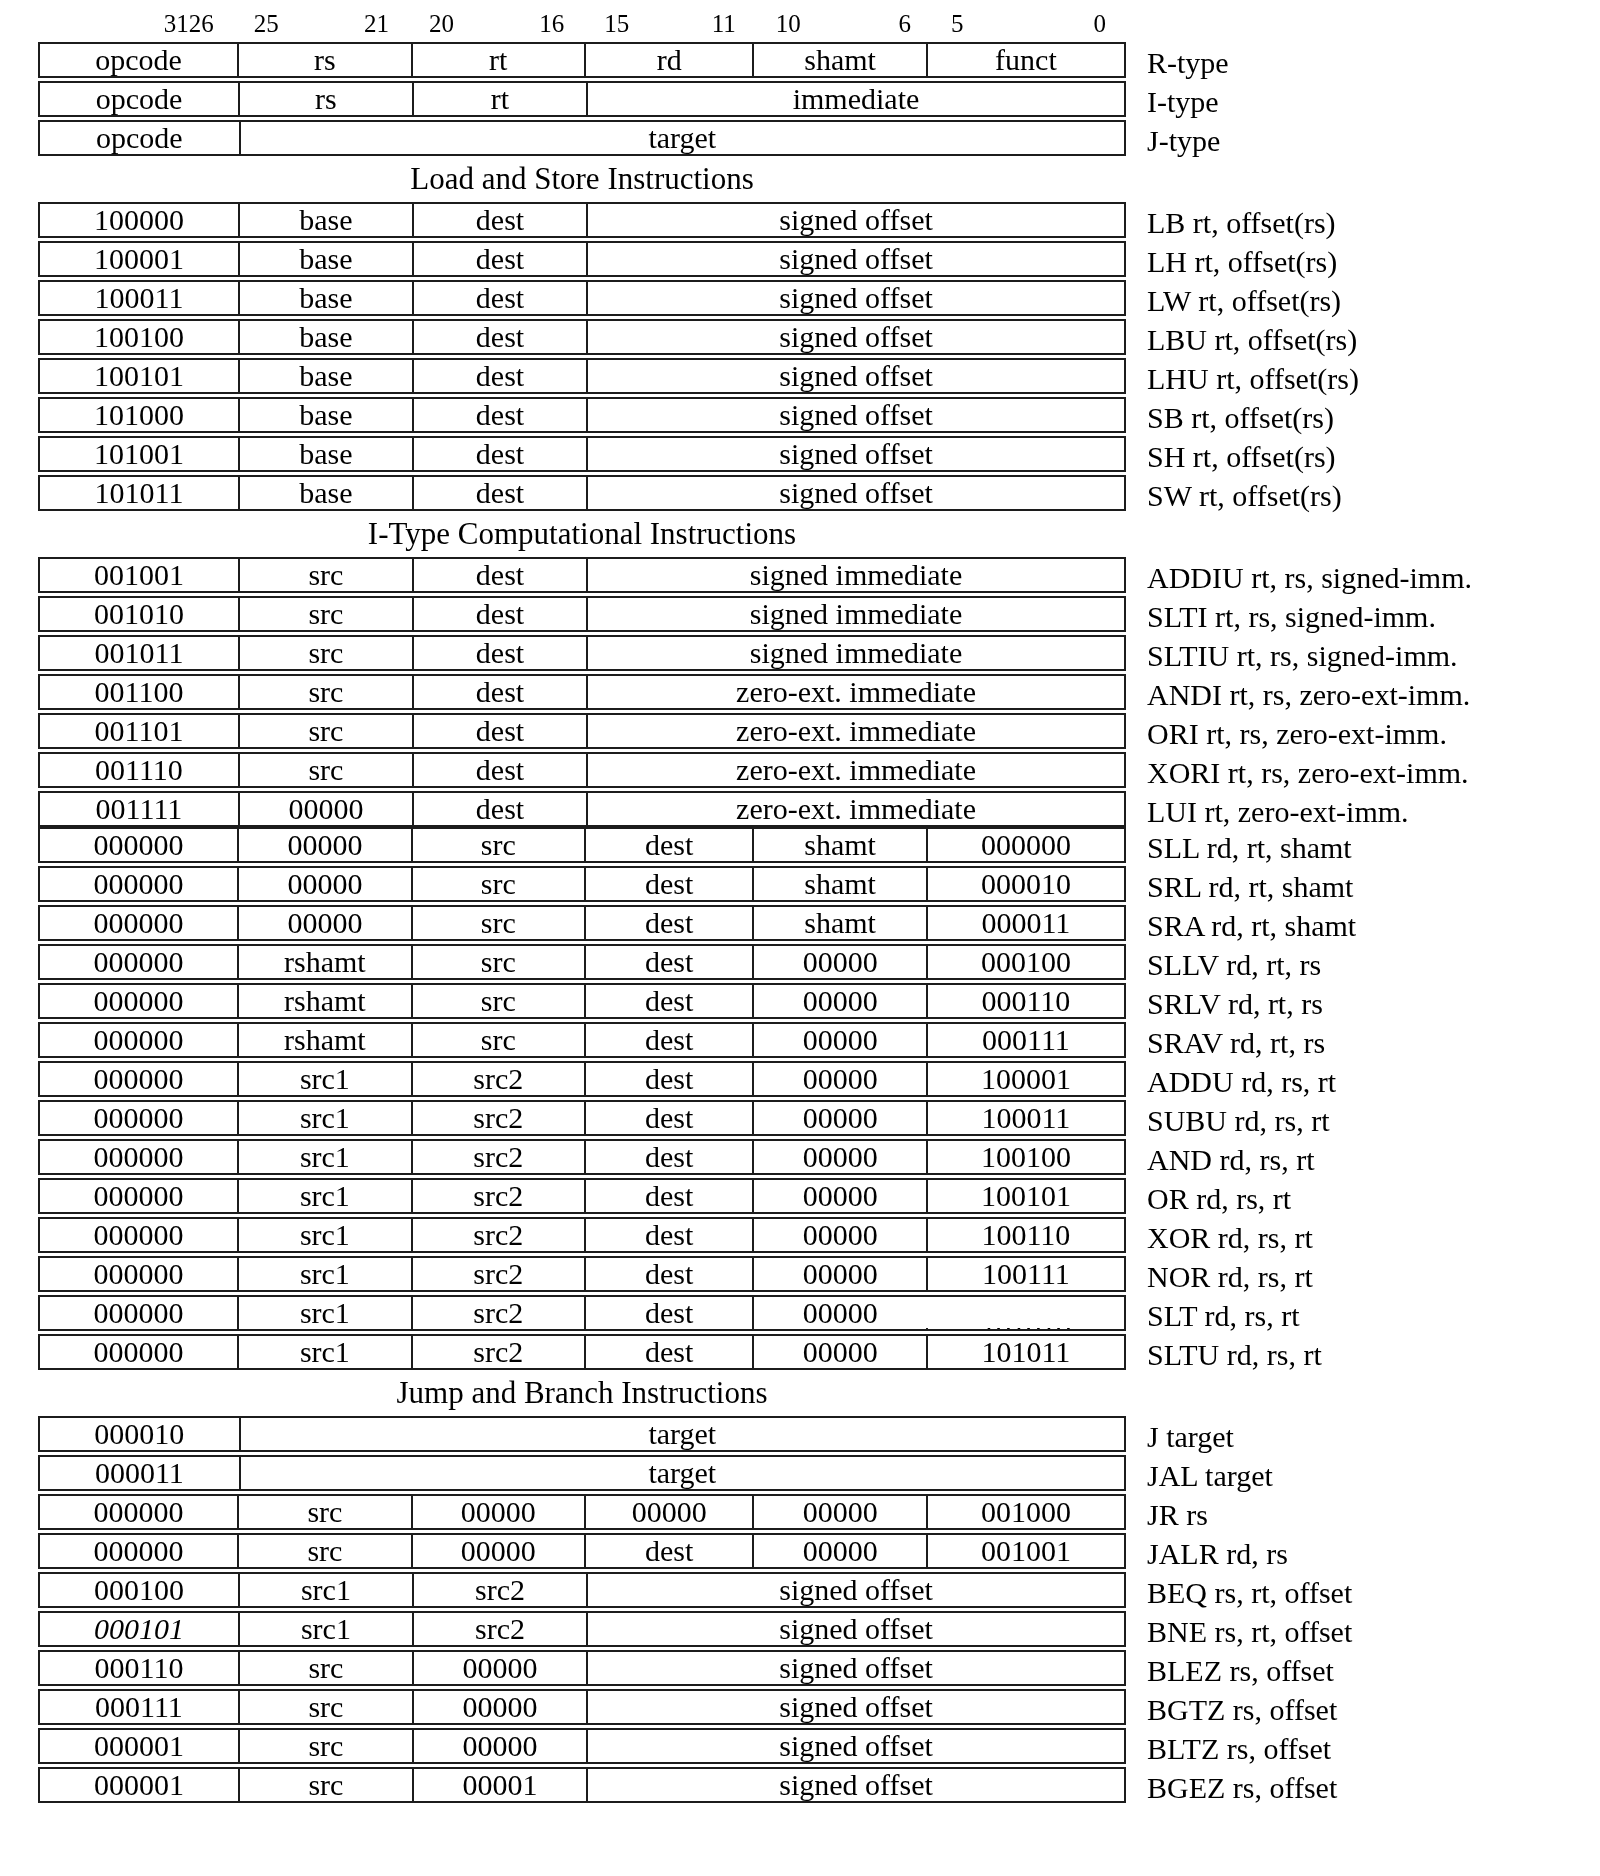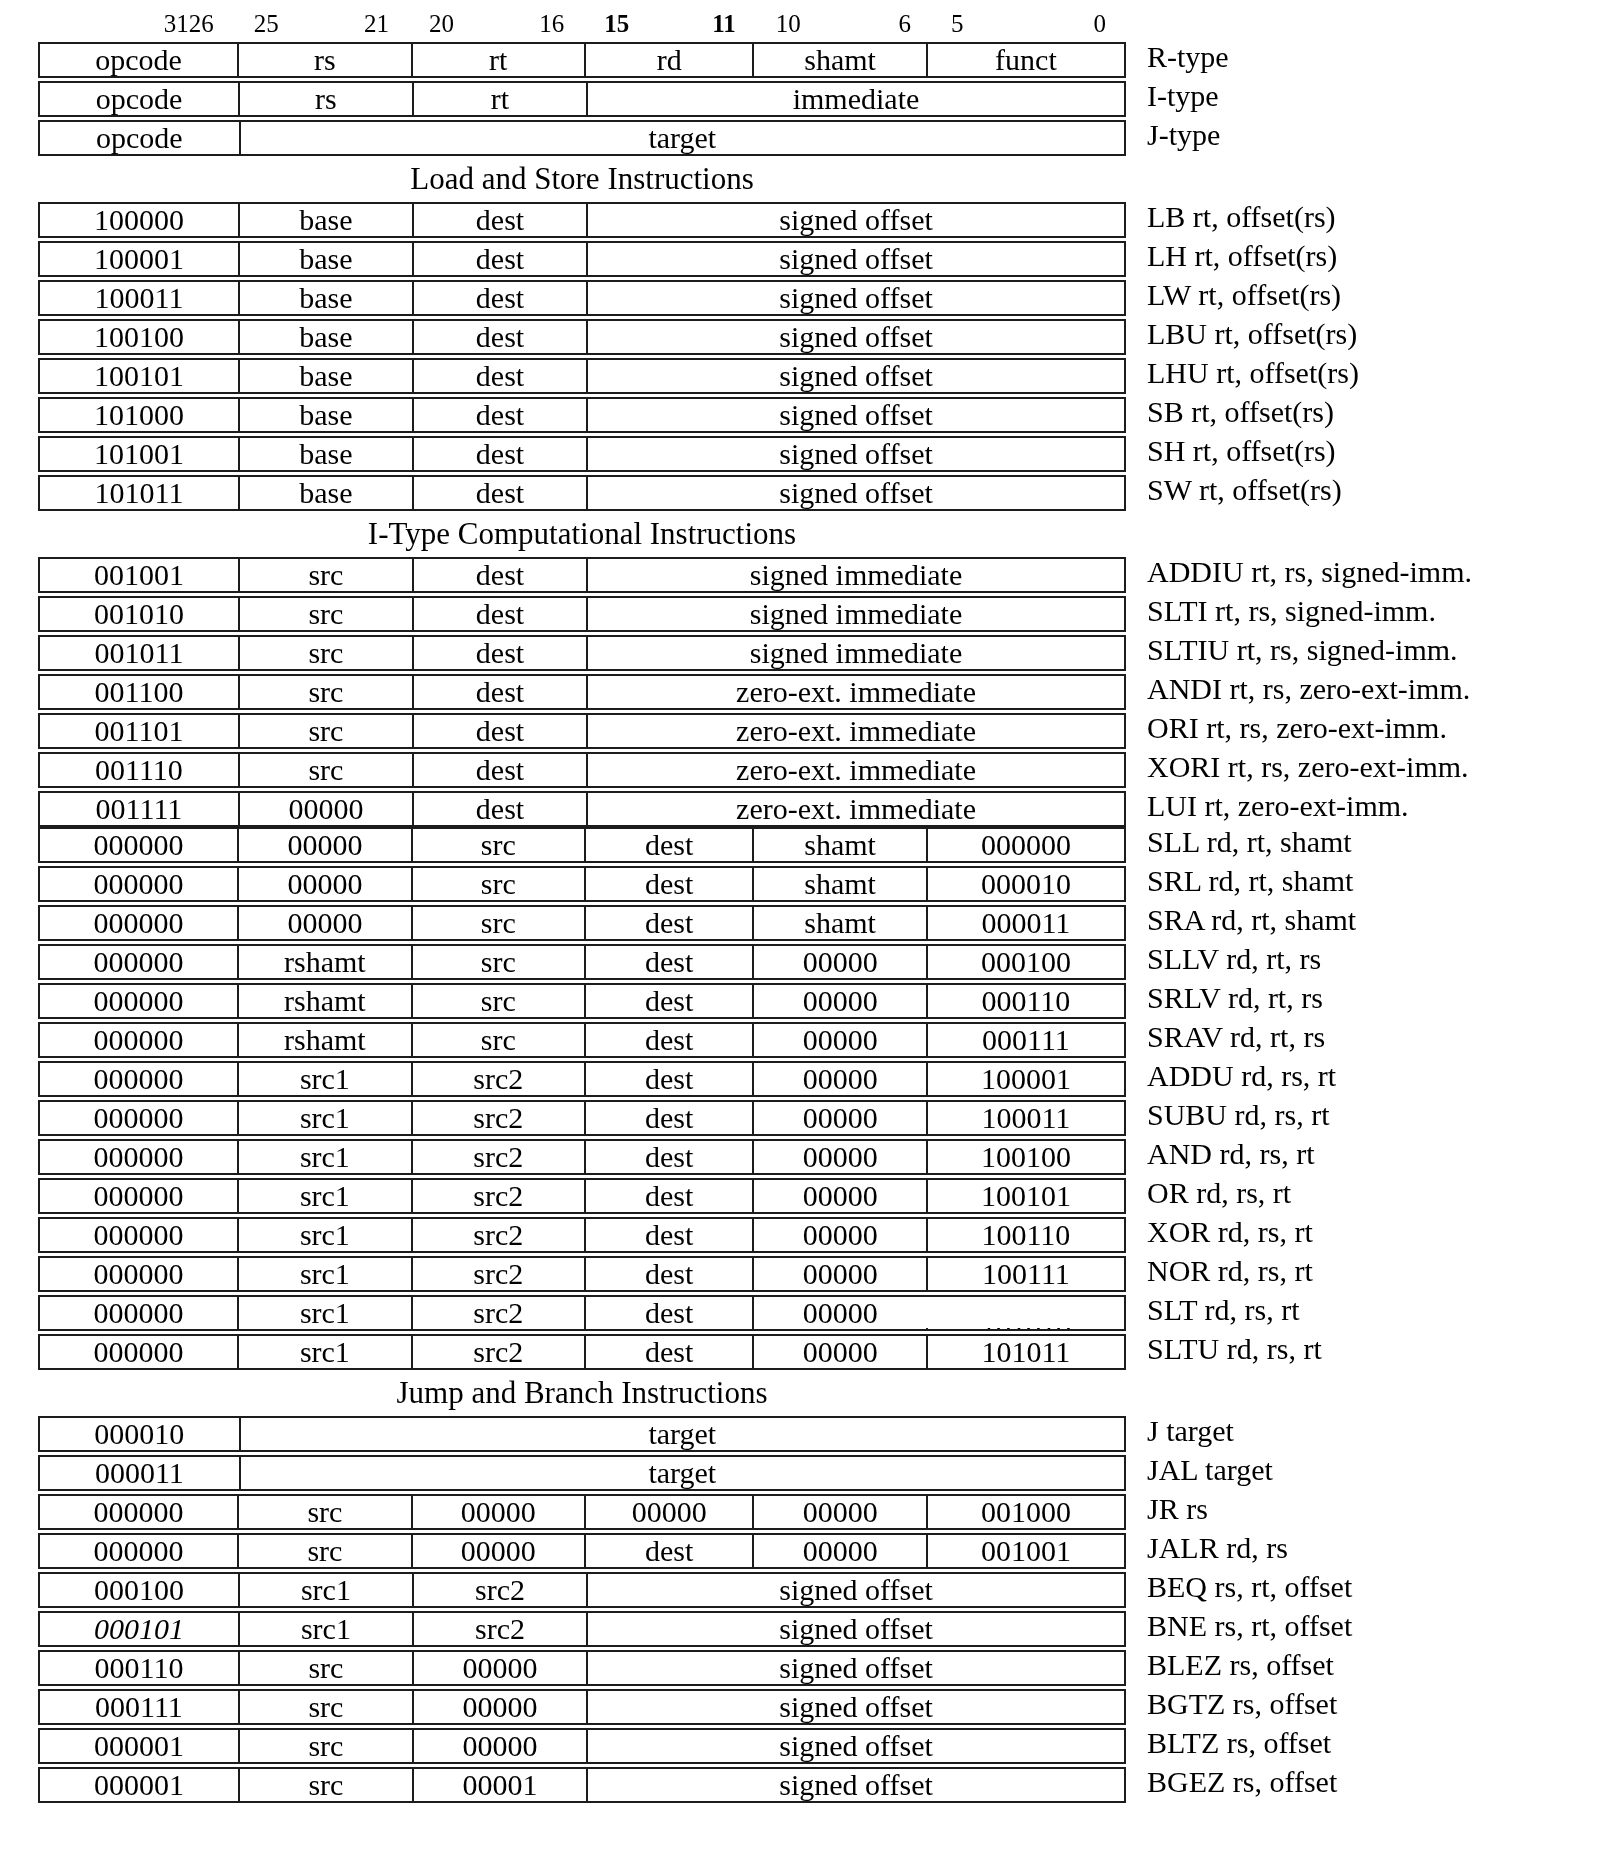--- a/index.html
+++ b/index.html
@@ -5,21 +5,21 @@
   html,body { margin:0; padding:0; background:#ffffff; }
   body {
     width:1600px; min-height:1876px;
     font-family:"Liberation Serif","DejaVu Serif",serif;
     color:#000000;
   }
   .fig { padding:8px 0 0 38px; }
   .ruler { display:flex; width:1088px; height:30px; font-size:25px; margin-bottom:4px; }
   .ruler-cell { display:flex; justify-content:space-between; align-items:flex-end; padding:0 20px; flex-basis:0; }
   .rows { display:flex; flex-direction:column; gap:3px; }
-  .line { display:flex; align-items:flex-start; }
+  .line { display:flex; align-items:flex-end; }
   .rowbox {
     display:flex; width:1088px; height:36px;
     border:2px solid #1c1c1c; box-sizing:border-box; background:#ffffff;
   }
   .cell {
     display:flex; align-items:center; justify-content:center;
     font-size:30px; line-height:1; box-sizing:border-box; flex-basis:0; overflow:hidden;
   }
   .cell + .cell { border-left:2px solid #1c1c1c; }
   .rowlabel {
@@ -41,21 +41,21 @@
         <span>26</span>
       </div>
       <div class="ruler-cell" style="flex-grow: 173;">
         <span>25</span>
         <span>21</span>
       </div>
       <div class="ruler-cell" style="flex-grow: 173;">
         <span>20</span>
         <span>16</span>
       </div>
-      <div class="ruler-cell" style="flex-grow: 168; font-weight: bold;">
+      <div class="ruler-cell" style="flex-grow: 168;">
         <span>15</span>
         <span>11</span>
       </div>
       <div class="ruler-cell" style="flex-grow: 173;">
         <span>10</span>
         <span>6</span>
       </div>
       <div class="ruler-cell" style="flex-grow: 198;">
         <span>5</span>
         <span>0</span>

